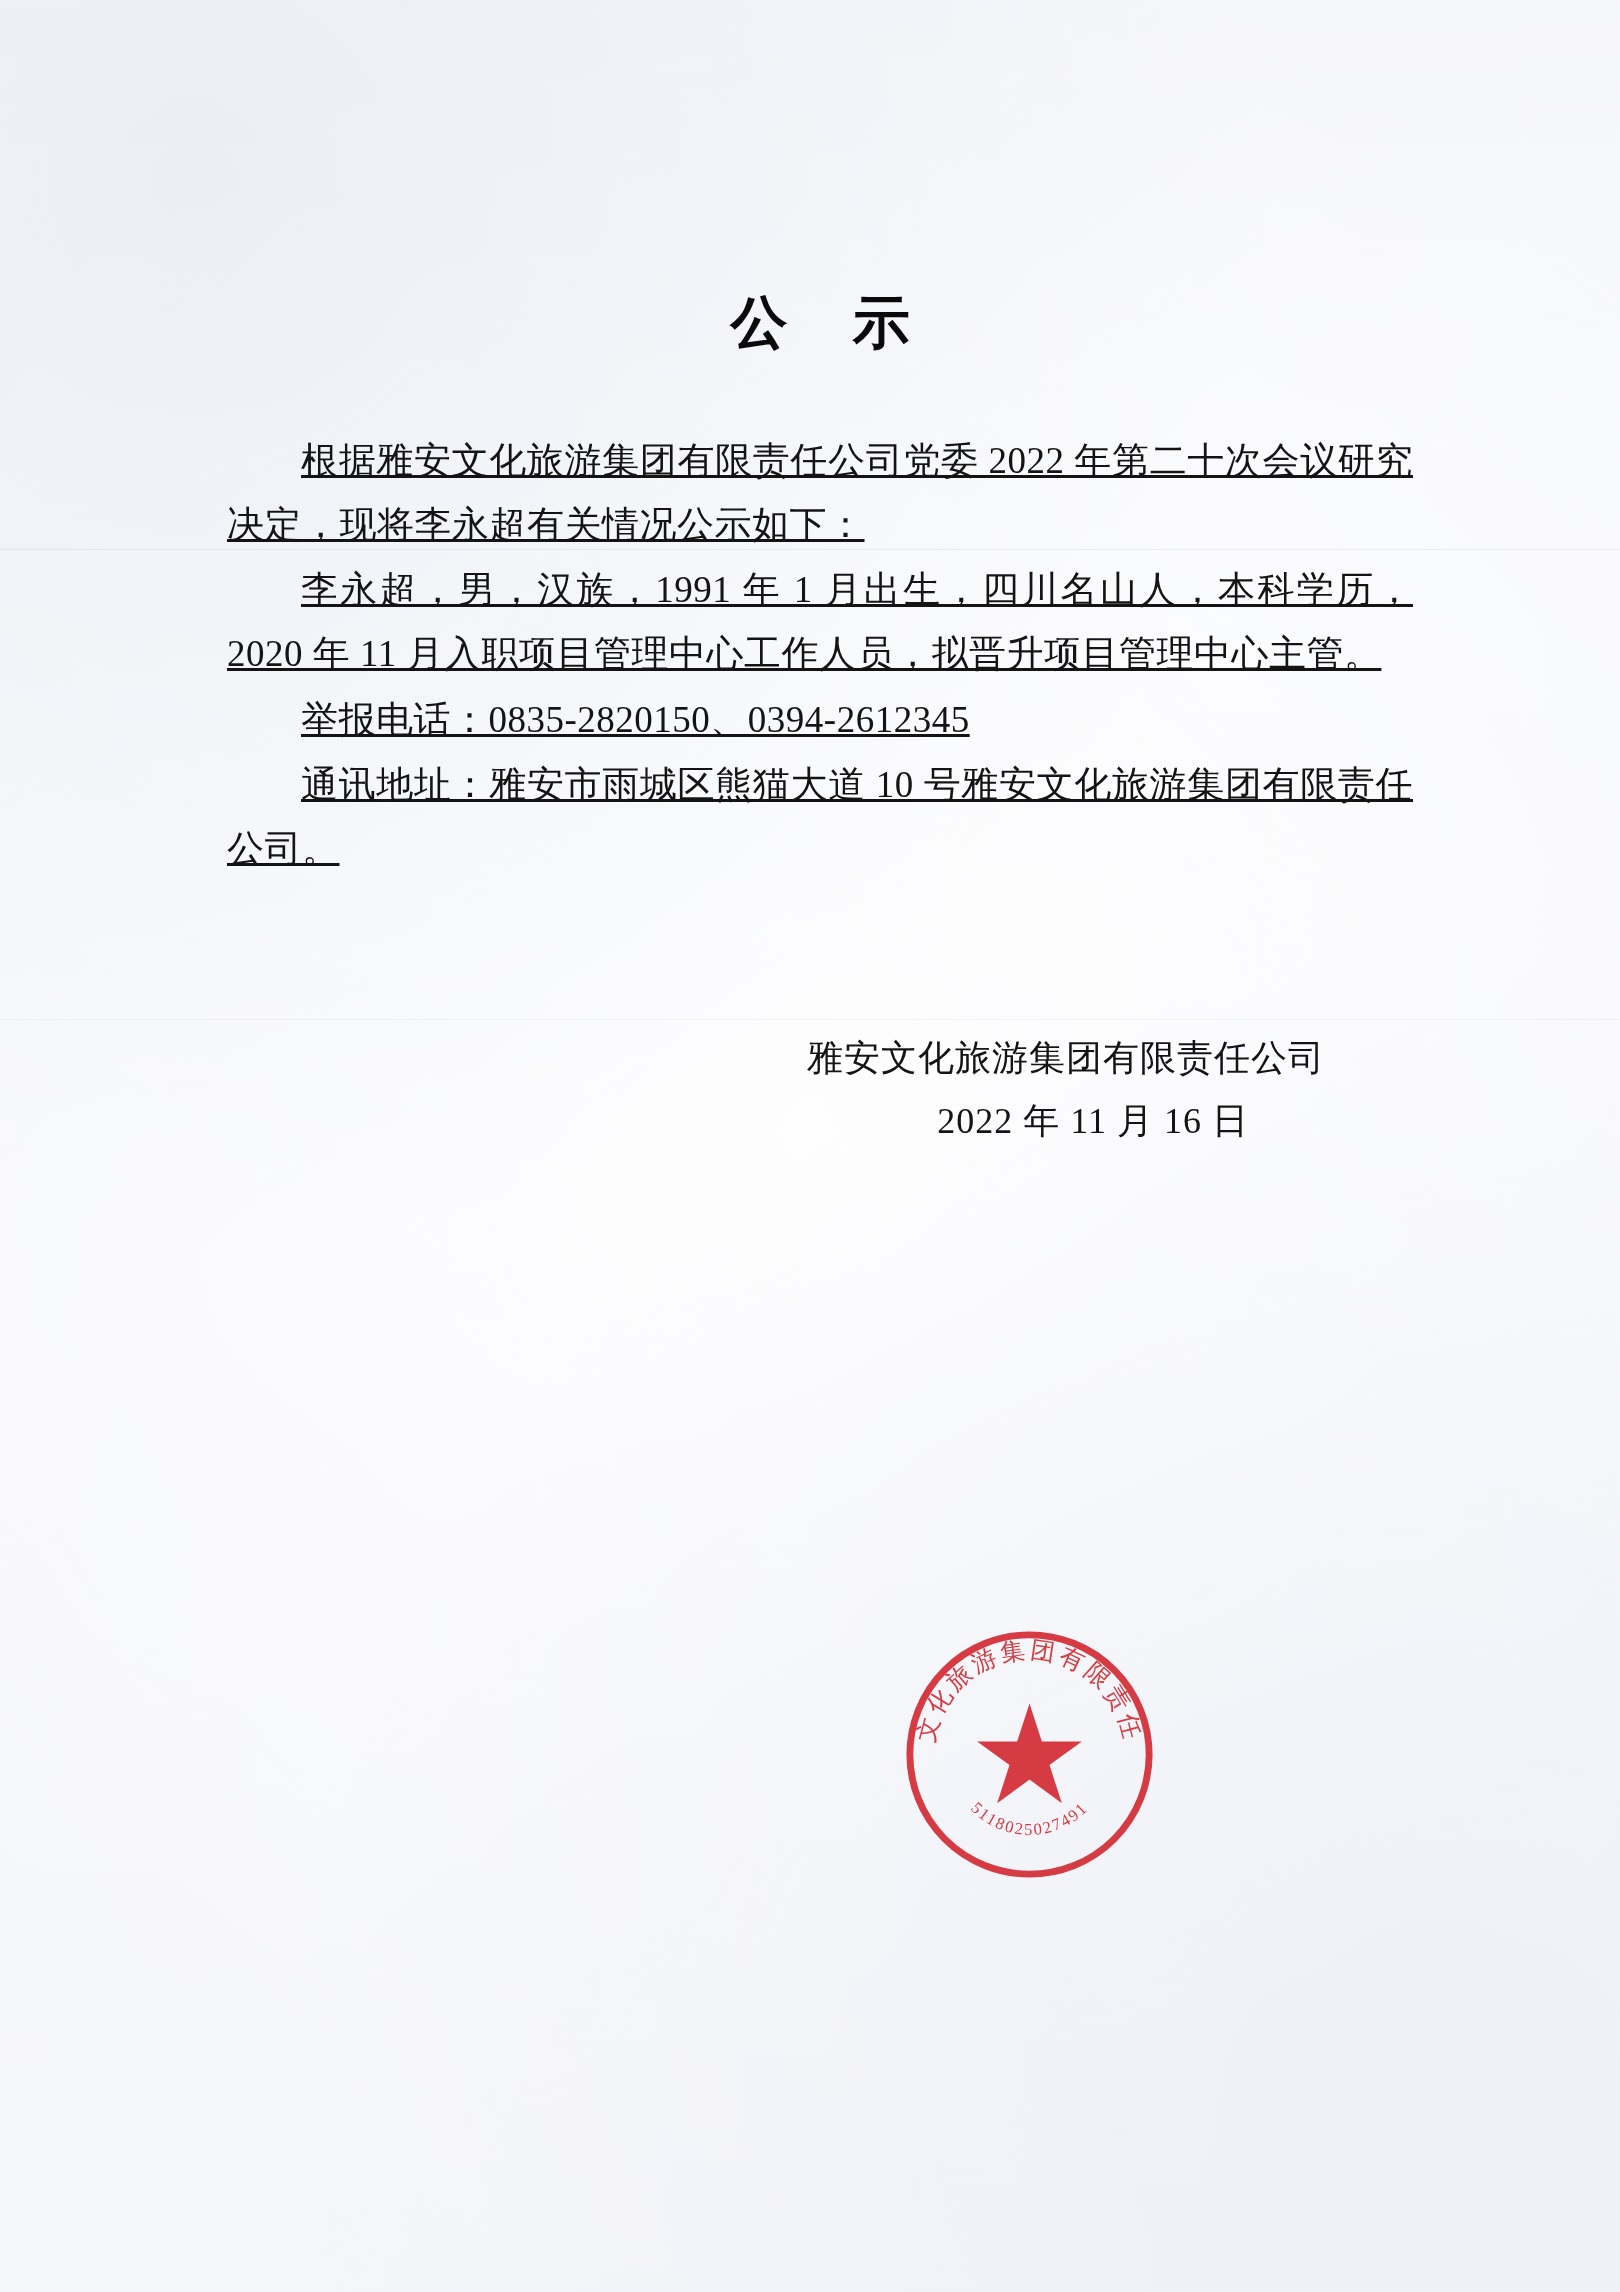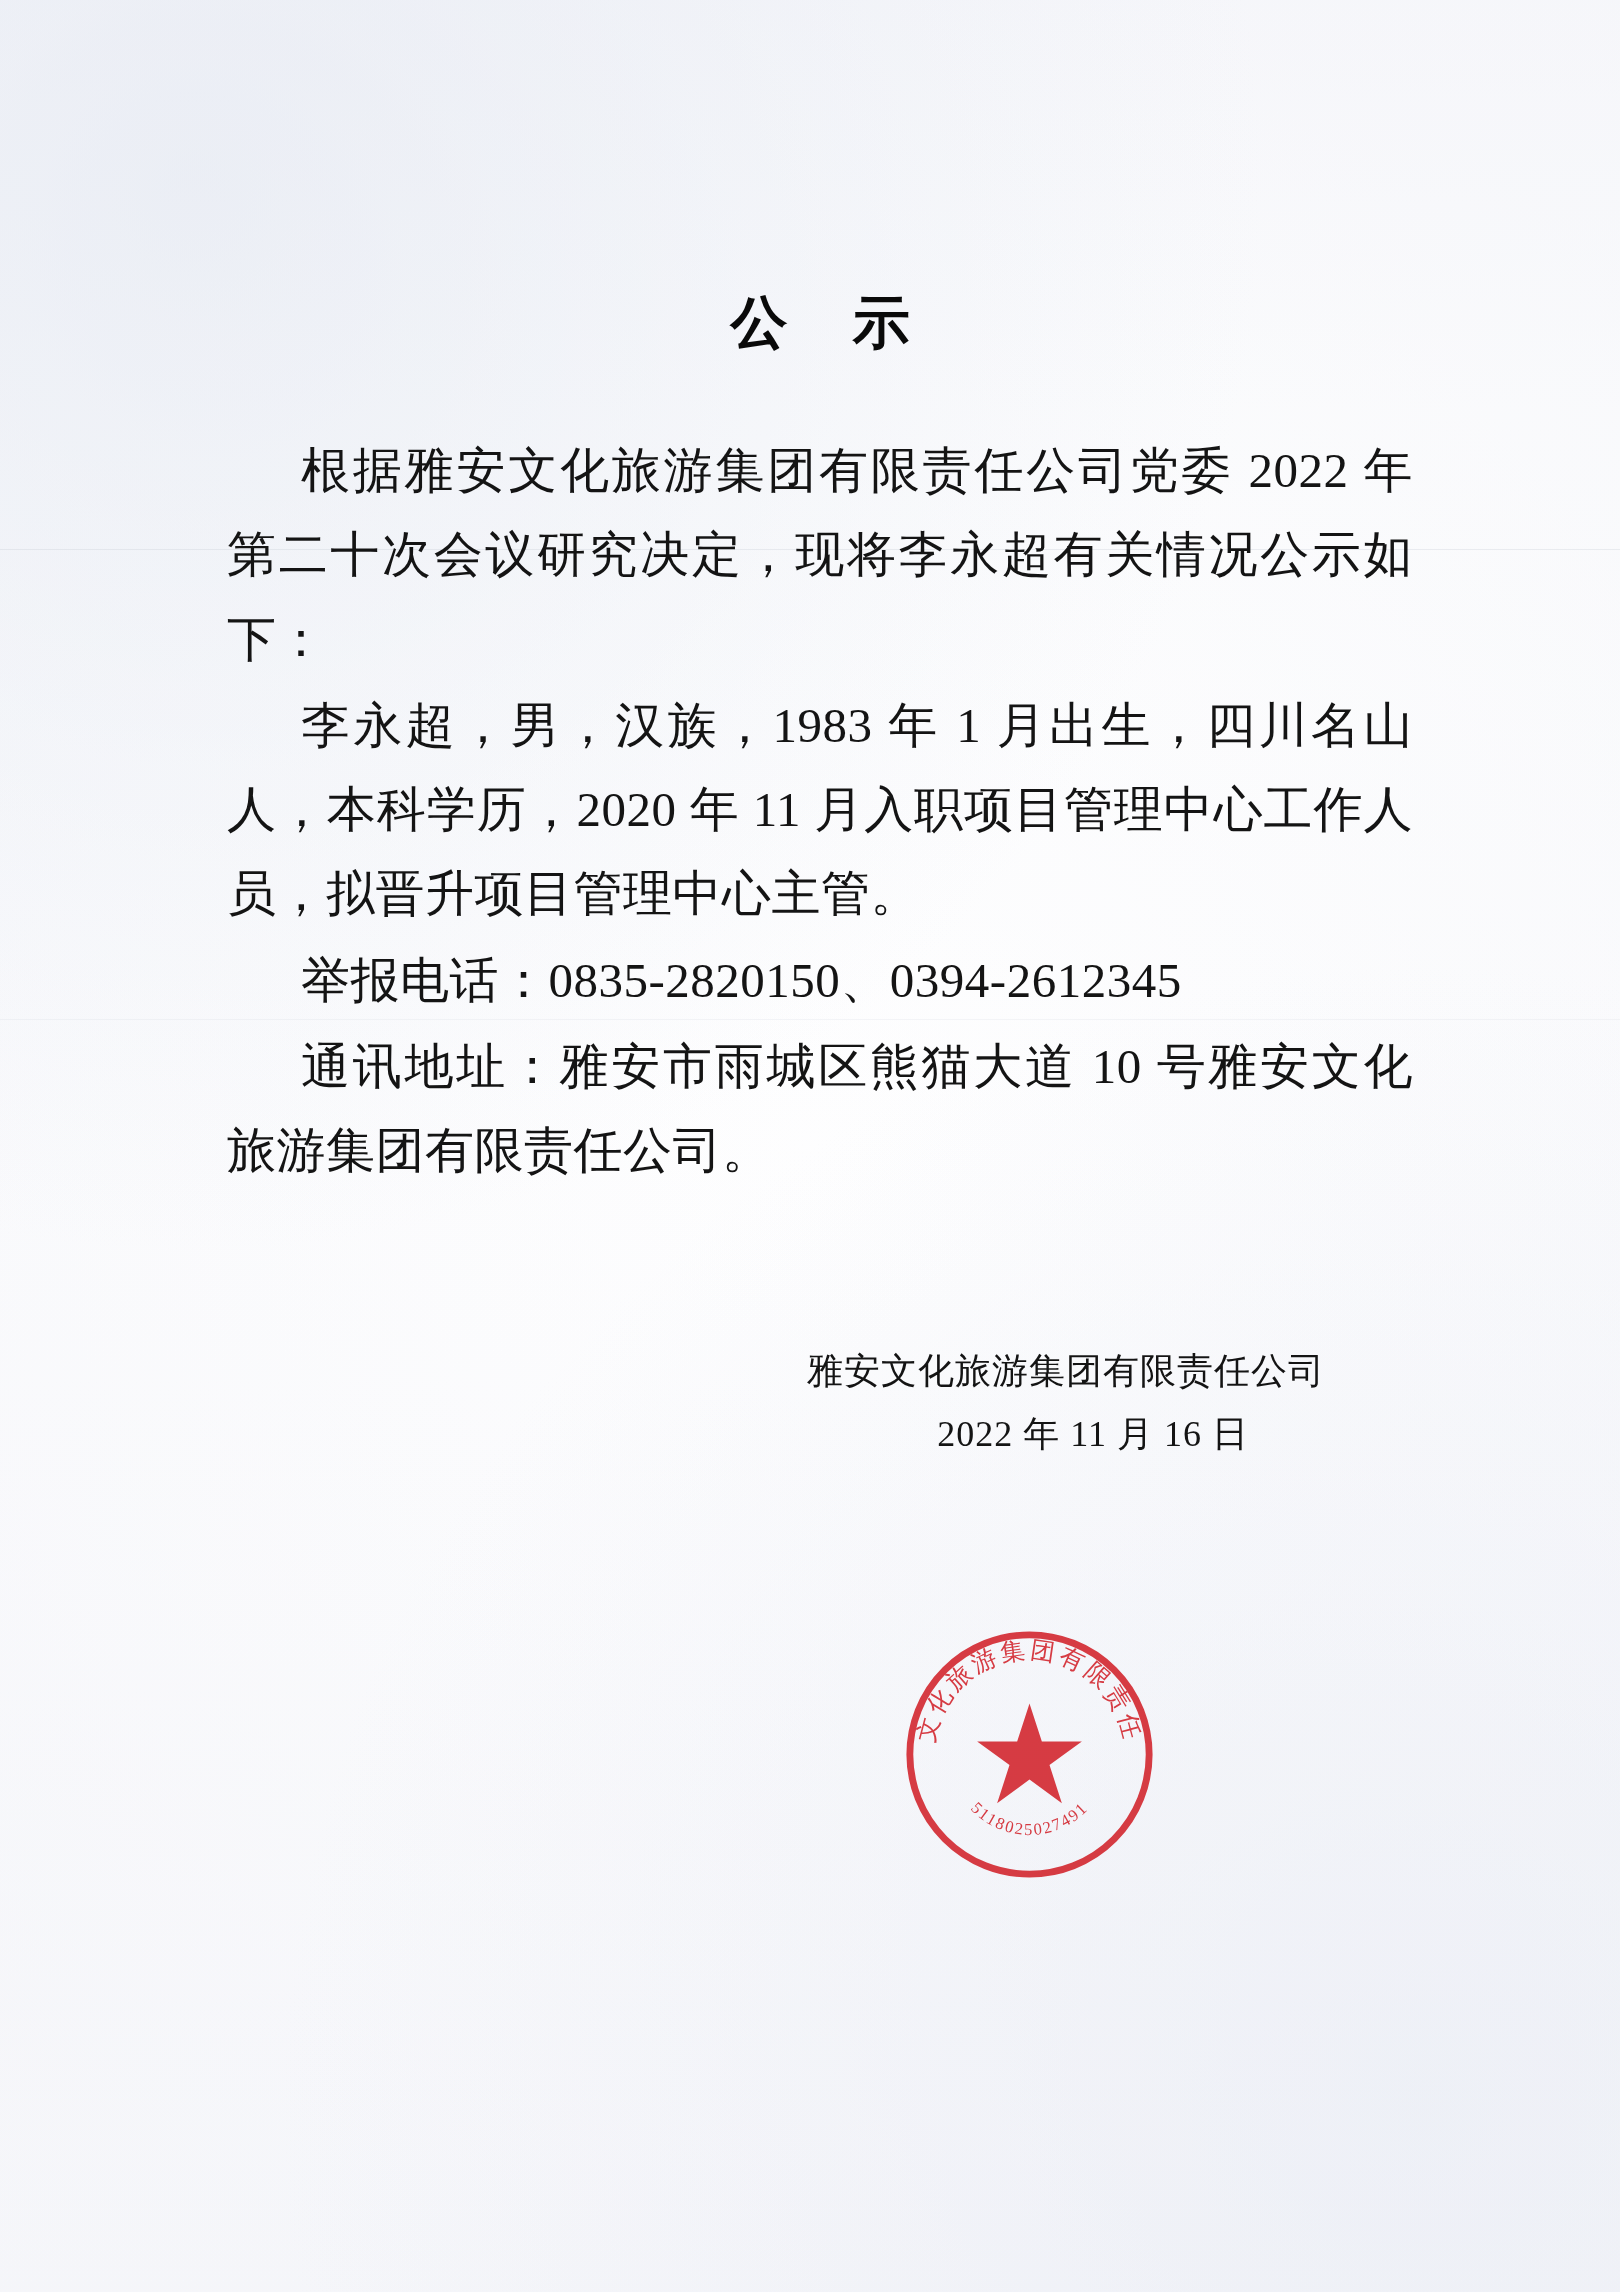--- a/index.html
+++ b/index.html
@@ -61,27 +61,28 @@
     font-family: "Liberation Serif", "DejaVu Serif", serif;
     color: #0a0a0a;
   }
 
   .body-block {
     margin-top: 67px;
   }
 
   p.para {
     margin: 0 0 0 0;
-    font-size: 49px;
+    font-size: 37px;
     line-height: 1.72;
     text-align: justify;
     text-justify: inter-ideograph;
     text-indent: 74px;
     letter-spacing: 0.5px;
     color: #141414;
+    text-decoration: underline;
   }
 
   p.para + p.para {
     margin-top: 2px;
   }
 
   .sign-block {
     margin-top: 147px;
     text-align: right;
     padding-right: 88px;
@@ -129,21 +130,21 @@
   <div class="paper-noise"></div>
   <div class="scan-line" style="top:549px;"></div>
   <div class="scan-line" style="top:1019px; opacity:.5;"></div>
 
   <div class="content">
 
     <div class="doc-title">公 示</div>
 
     <div class="body-block">
       <p class="para">根据雅安文化旅游集团有限责任公司党委 2022 年第二十次会议研究决定，现将李永超有关情况公示如下：</p>
-      <p class="para">李永超，男，汉族，1983 年 1 月出生，四川名山人，本科学历，2020 年 11 月入职项目管理中心工作人员，拟晋升项目管理中心主管。</p>
+      <p class="para">李永超，男，汉族，1991 年 1 月出生，四川名山人，本科学历，2020 年 11 月入职项目管理中心工作人员，拟晋升项目管理中心主管。</p>
       <p class="para">举报电话：0835-2820150、0394-2612345</p>
       <p class="para">通讯地址：雅安市雨城区熊猫大道 10 号雅安文化旅游集团有限责任公司。</p>
     </div>
 
     <div class="sign-block">
       <div class="sign-line">雅安文化旅游集团有限责任公司</div>
       <div class="sign-date">2022 年 11 月 16 日</div>
     </div>
 
   </div>

